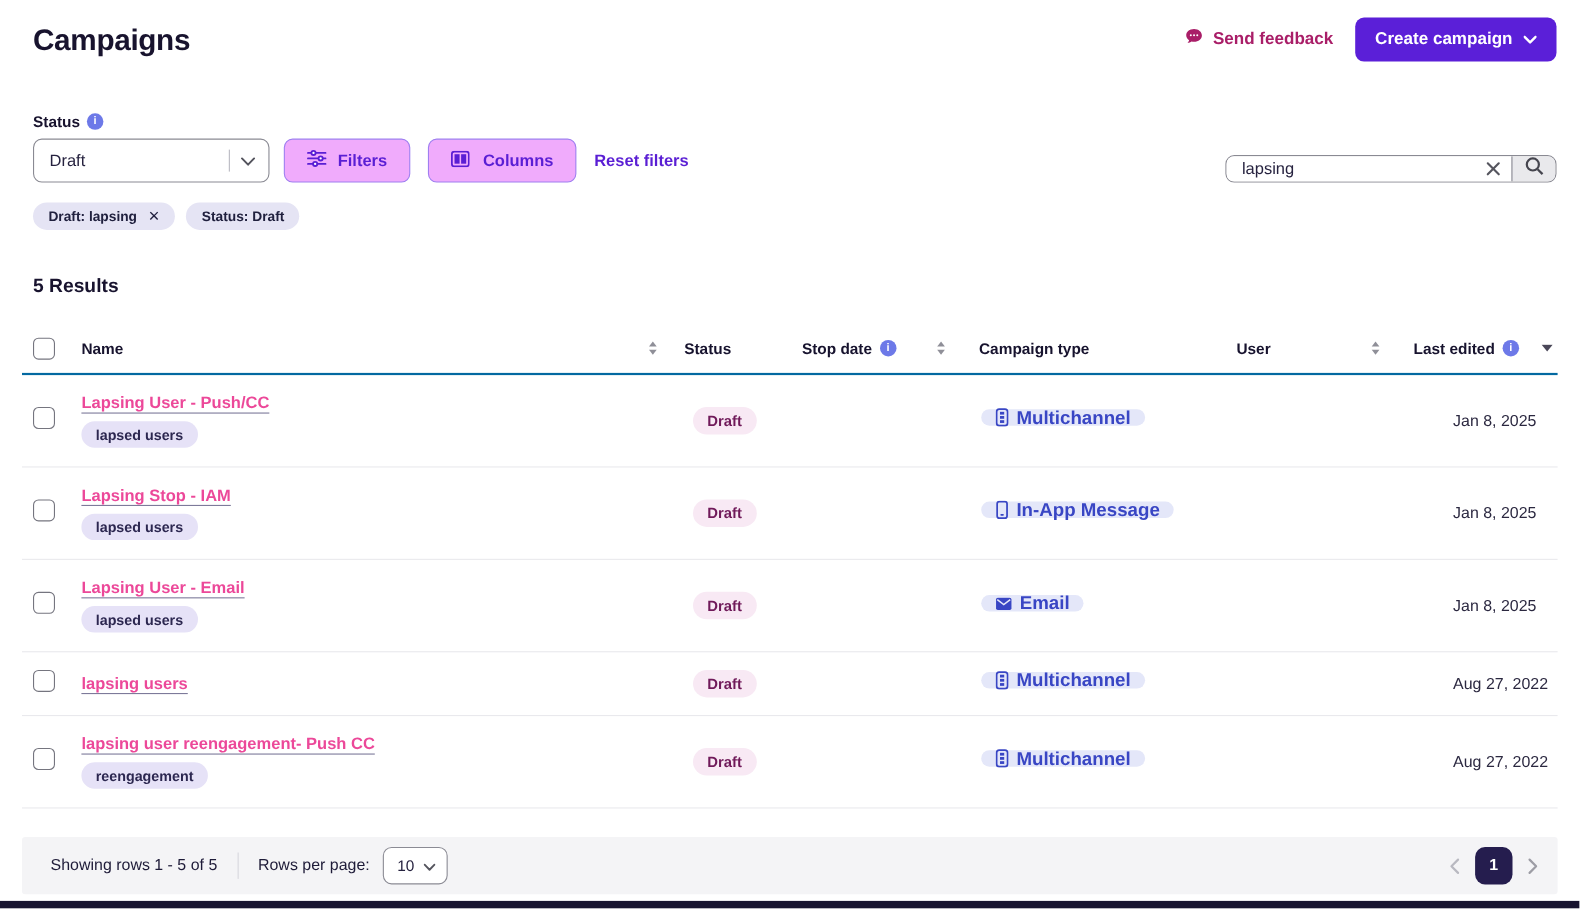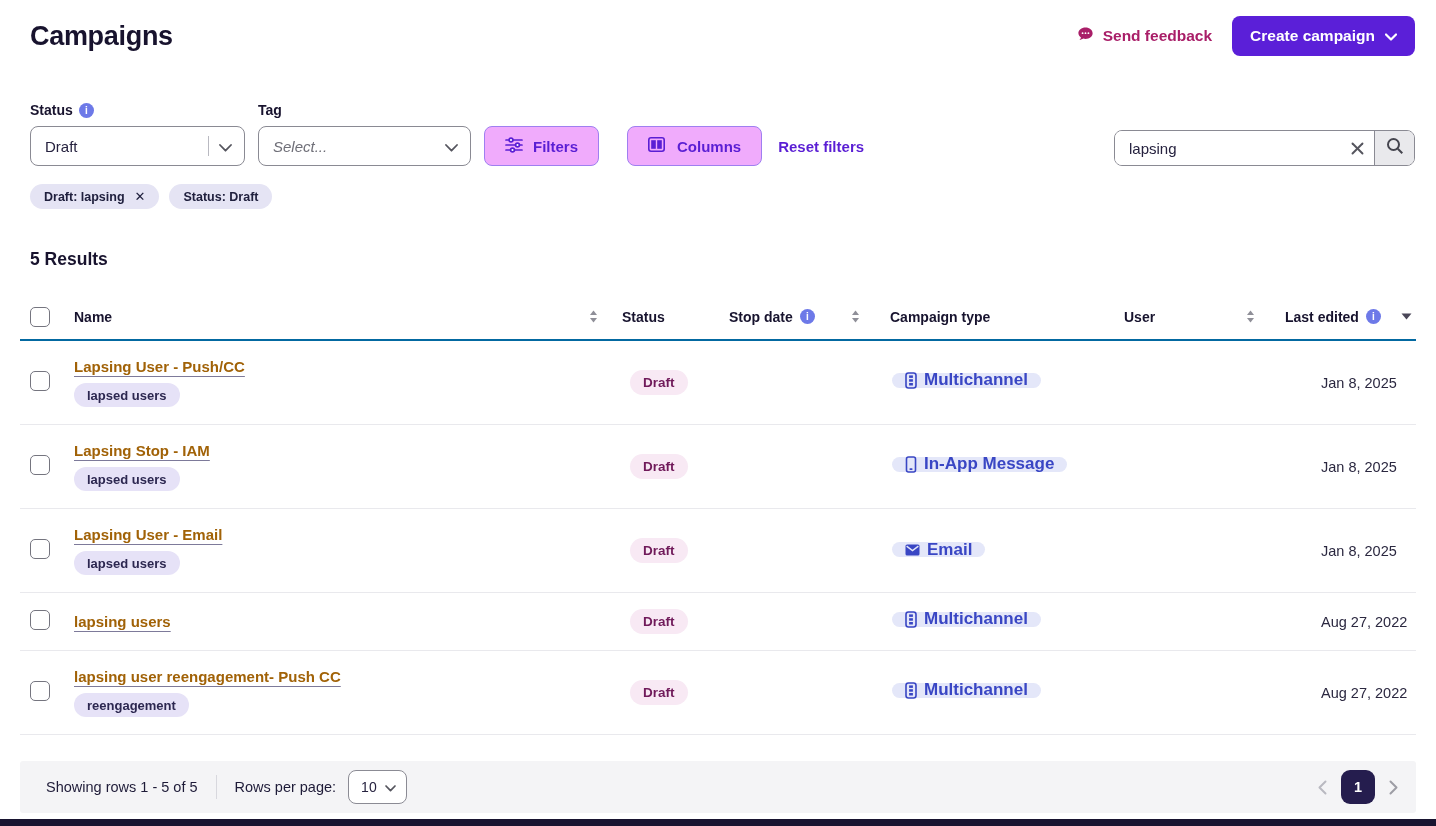--- a/index.html
+++ b/index.html
@@ -19,23 +19,23 @@
   .field-group { display:flex; flex-direction:column; }
   .field-label { font-size:14px; font-weight:700; color:#18132e; margin-bottom:8px; display:flex; align-items:center; gap:6px; }
   .info-icon { width:15px; height:15px; border-radius:50%; background:#6d79e8; color:#fff; font-size:10px; font-weight:700; display:inline-flex; align-items:center; justify-content:center; font-style:normal; }
   .select-box { height:40px; border:1px solid #8a8a93; border-radius:8px; background:#fff; display:flex; align-items:center; padding:0 12px 0 14px; font-size:15px; color:#26223f; cursor:pointer; }
   .select-box .grow { flex:1; }
   .select-divider { width:1px; height:20px; background:#b9b9c1; margin:0 10px 0 8px; }
   .placeholder { color:#6f6f78; font-style:italic; }
   .status-select { width:215px; }
   .outline-btn { height:40px; border:1px solid #9f7ff0; border-radius:8px; background:#f0abfc; color:#5a1ed4; font-weight:700; font-size:15px; display:flex; align-items:center; gap:10px; padding:0 20px; cursor:pointer; }
   .filters-btn { margin-left:13px; }
-  .columns-btn { margin-left:28px;gap:12px; }
+  .columns-btn { margin-left:16px;gap:12px; }
   .reset-link { color:#5a1ed4; font-weight:700; font-size:15px; margin:0 0 11px 16px; cursor:pointer; }
-  .search-wrap { margin-left:auto; display:flex; align-items:stretch; width:301px; height:36px; border:1px solid #8a8a93; border-radius:8px; overflow:hidden; background:#fff; }
+  .search-wrap { margin-left:auto; display:flex; align-items:stretch; width:301px; height:25px; border:1px solid #8a8a93; border-radius:8px; overflow:hidden; background:#fff; }
   .search-input { flex:1; border:none; outline:none; font-size:15px; color:#26223f; padding:0 8px 0 14px; font-family:inherit; min-width:0; }
   .clear-btn { display:flex; align-items:center; justify-content:center; width:34px; color:#55555e; cursor:pointer; background:#fff; }
   .search-btn { width:40px; background:#e9e9ec; border-left:1px solid #8a8a93; display:flex; align-items:center; justify-content:center; cursor:pointer; }
   
   .chips-row { display:flex; gap:10px; padding-left:30px; margin-top:18px; }
   .chip { background:#e5e4f4; color:#20203e; font-size:12.5px; font-weight:700; height:25px; border-radius:13px; display:flex; align-items:center; padding:0 14px; }
   .chip .chip-x { margin-left:10px; font-size:13px; cursor:pointer; }
   
   .results-heading { font-size:17.5px; font-weight:800; color:#18132e; padding-left:30px; margin-top:40px; }
   
@@ -44,21 +44,21 @@
   .thead { height:47px; border-bottom:2px solid #0369a1; }
   .thead .hcell { font-size:14px; font-weight:700; color:#17132e; display:flex; align-items:center; gap:7px; }
   .sort-icon { margin-left:auto; display:flex; }
   .pad-r24 { padding-right:24px; }
   .pad-r30 { padding-right:30px; }
   .cb-cell { padding-left:10px; }
   .checkbox { width:20px; height:20px; border:1.5px solid #75757f; border-radius:5px; background:#fff; display:inline-block; cursor:pointer; }
   .trow { min-height:84px; border-bottom:1px solid #e9e9ed; }
   .trow.no-tag { min-height:58px; }
   .name-cell { display:flex; flex-direction:column; align-items:flex-start; padding:14px 24px 14px 0; }
-  .row-link { color:#a16207; font-weight:700; font-size:15px; text-decoration:underline; text-underline-offset:4px; text-decoration-color:#7d7a9a; cursor:pointer; }
+  .row-link { color:#ec4899; font-weight:700; font-size:15px; text-decoration:underline; text-underline-offset:4px; text-decoration-color:#7d7a9a; cursor:pointer; }
   .tag-chip { margin-top:8px; background:#e6e2f7; color:#2c2750; font-size:13px; font-weight:600; height:24px; border-radius:12px; display:inline-flex; align-items:center; padding:0 13px; }
   .status-chip { background:#f8e9f4; color:#701a5a; font-size:13.5px; font-weight:700; height:25px; border-radius:13px; display:inline-flex; align-items:center; padding:0 13px; margin-left:8px; }
   .type-badge { background:#e4e7f9; color:#3946c4; font-size:17px; font-weight:700; height:15px; border-radius:13px; display:inline-flex; align-items:center; gap:7px; padding:0 13px; margin-left:2px; }
   .type-icon { display:flex; align-items:center; }
   .date-cell { font-size:14.5px; color:#2b2840;margin-left:36px; }
   
   .table-footer { margin:26px 20px 0; height:52px; background:#f4f4f6; display:flex; align-items:center; padding:0 18px 0 26px; border-radius:3px; }
   .showing-text { font-size:14.5px; color:#1e1b38; }
   .foot-divider { width:1px; height:24px; background:#d8d8de; margin:0 18px; }
   .rpp-label { font-size:14.5px; color:#1e1b38; margin-right:12px; }
@@ -106,31 +106,20 @@
       <span class="grow">Draft</span>
       <span class="select-divider"></span>
       <span>
         <svg width="13" height="8" viewBox="0 0 13 8" fill="none" stroke="#55555e" stroke-width="1.8" stroke-linecap="round" stroke-linejoin="round">
             <polyline points="1,1 6.5,6.7 12,1"></polyline>
           </svg>
       </span>
     </div>
   </div>
 
-  <div class="field-group tag-select-group" style="margin-left:13px;">
-    <div class="field-label">Tag</div>
-    <div class="select-box" style="width:213px;">
-      <span class="grow placeholder">Select...</span>
-      <span>
-        <svg width="13" height="8" viewBox="0 0 13 8" fill="none" stroke="#55555e" stroke-width="1.8" stroke-linecap="round" stroke-linejoin="round">
-            <polyline points="1,1 6.5,6.7 12,1"></polyline>
-          </svg>
-      </span>
-    </div>
-  </div>
 
   <button class="outline-btn filters-btn">
     <span>
       <svg width="18" height="16" viewBox="0 0 18 16" fill="none" stroke="#5a1ed4" stroke-width="1.7" stroke-linecap="round">
           <line x1="1" y1="3" x2="17" y2="3"></line>
           <line x1="1" y1="8" x2="17" y2="8"></line>
           <line x1="1" y1="13" x2="17" y2="13"></line>
           <circle cx="6" cy="3" r="1.9" fill="#ffffff"></circle>
           <circle cx="12.5" cy="8" r="1.9" fill="#ffffff"></circle>
           <circle cx="7.5" cy="13" r="1.9" fill="#ffffff"></circle>

